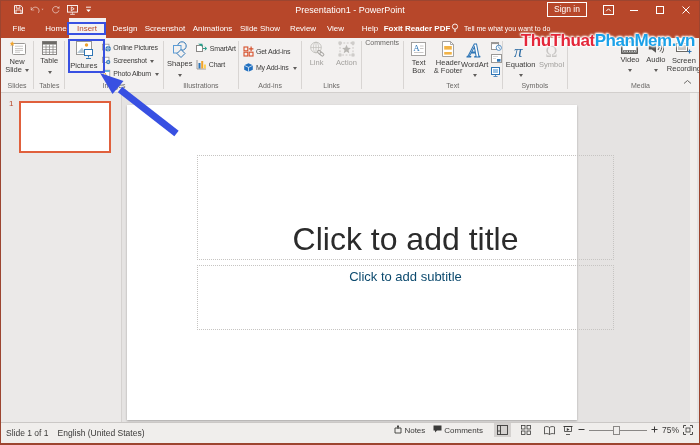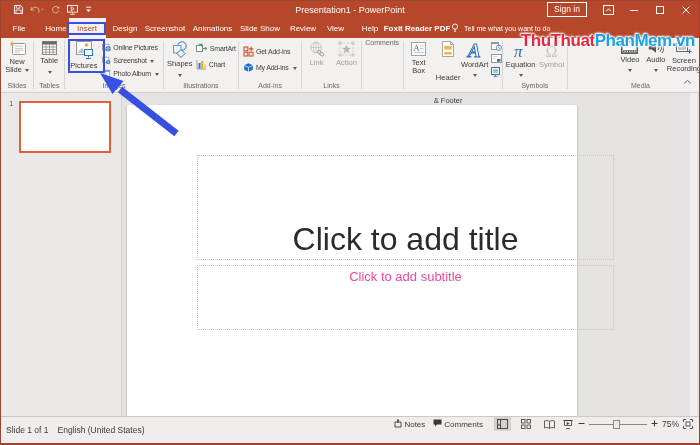--- a/index.html
+++ b/index.html
@@ -64,27 +64,27 @@
   background:#fff; border:2px solid #e0603c; }
 .canvas { flex:1 1 auto; position:relative; }
 .slide { position:absolute; left:5px; top:12px; width:450px; height:315px;
   background:#fff; box-shadow:0 1px 2px rgba(0,0,0,0.28); }
 .ph { position:absolute; border:1px dotted #c6c4c2; }
 .ph-title { left:70px; top:50px; width:417px; height:105px;
   display:flex; align-items:flex-end; justify-content:center; }
 .ph-title .txt { font-size:32px; color:#2b2b2b; line-height:32px;
   margin-bottom:4px; letter-spacing:0px; }
 .ph-subtitle { left:70px; top:160px; width:417px; height:65px; text-align:center; }
-.ph-subtitle .txt { font-size:13px; color:#ec4899; margin-top:3px;
+.ph-subtitle .txt { font-size:13px; color:#0c4a6e; margin-top:3px;
   display:inline-block; }
 .vscroll { position:absolute; right:2px; top:0; bottom:0; width:7px;
   background:#f0eeec; }
 
 
-.statusbar { height:27px; background:#f0eeec; border-top:1px solid #cbc8c6;
+.statusbar { height:21px; background:#f0eeec; border-top:1px solid #cbc8c6;
   display:flex; align-items:center; font-size:8.5px; color:#3b3a39;
   flex:0 0 auto; position:relative; }
 .sb-left { display:flex; gap:9px; margin-left:5px; }
 .sb-right { position:absolute; right:3px; top:0; height:14px;
   display:flex; align-items:center; }
 .sb-item { display:flex; align-items:center; gap:2px; padding:0 4px; height:14px; font-size:8px; }
 .viewbtn { width:17px; height:14px; display:flex; align-items:center;
   justify-content:center; flex-shrink:0; }
 .viewbtn.sel { background:#d4d1cf; }
 .zoomwrap { display:flex; align-items:center; margin-left:2px; }
@@ -392,21 +392,21 @@
       <div class="rg-content" style="padding-left:2px;">
         <div class="bigbtn" style="width:26px;">
           <span><svg width="17" height="16" viewBox="0 0 17 16">
                 <rect x="1.5" y="1.5" width="14" height="13" fill="#fff" stroke="#9a9896" stroke-width="0.9"></rect>
                 <text x="3.2" y="9.8" font-size="9" fill="#2e75b5" font-family="Liberation Serif, serif">A</text>
                 <path d="M10 5 h3.5 M10 7.5 h3.5 M4 11.5 h9.5" stroke="#c3c1bf" stroke-width="0.9"></path>
               </svg></span>
           <span class="lbl">Text</span>
           <span class="lbl">Box</span>
         </div>
-        <div class="bigbtn" style="width:27px;margin-left:3px;gap:15px;">
+        <div class="bigbtn" style="width:27px;margin-left:3px;">
           <span><svg width="14" height="16" viewBox="0 0 14 16">
                 <path d="M1.5 0.5 h8 L12.5 3.5 V15.5 H1.5 Z" fill="#fff" stroke="#9a9896" stroke-width="0.9"></path>
                 <path d="M9.5 0.5 V3.5 H12.5" fill="none" stroke="#9a9896" stroke-width="0.8"></path>
                 <rect x="3.2" y="5" width="7.6" height="3.6" fill="#f2b347"></rect>
                 <rect x="3.2" y="11" width="7.6" height="2.6" fill="#f2b347"></rect>
               </svg></span>
           <span class="lbl">Header</span>
           <span class="lbl">&amp; Footer</span>
         </div>
         <div class="bigbtn" style="width:26px;">

